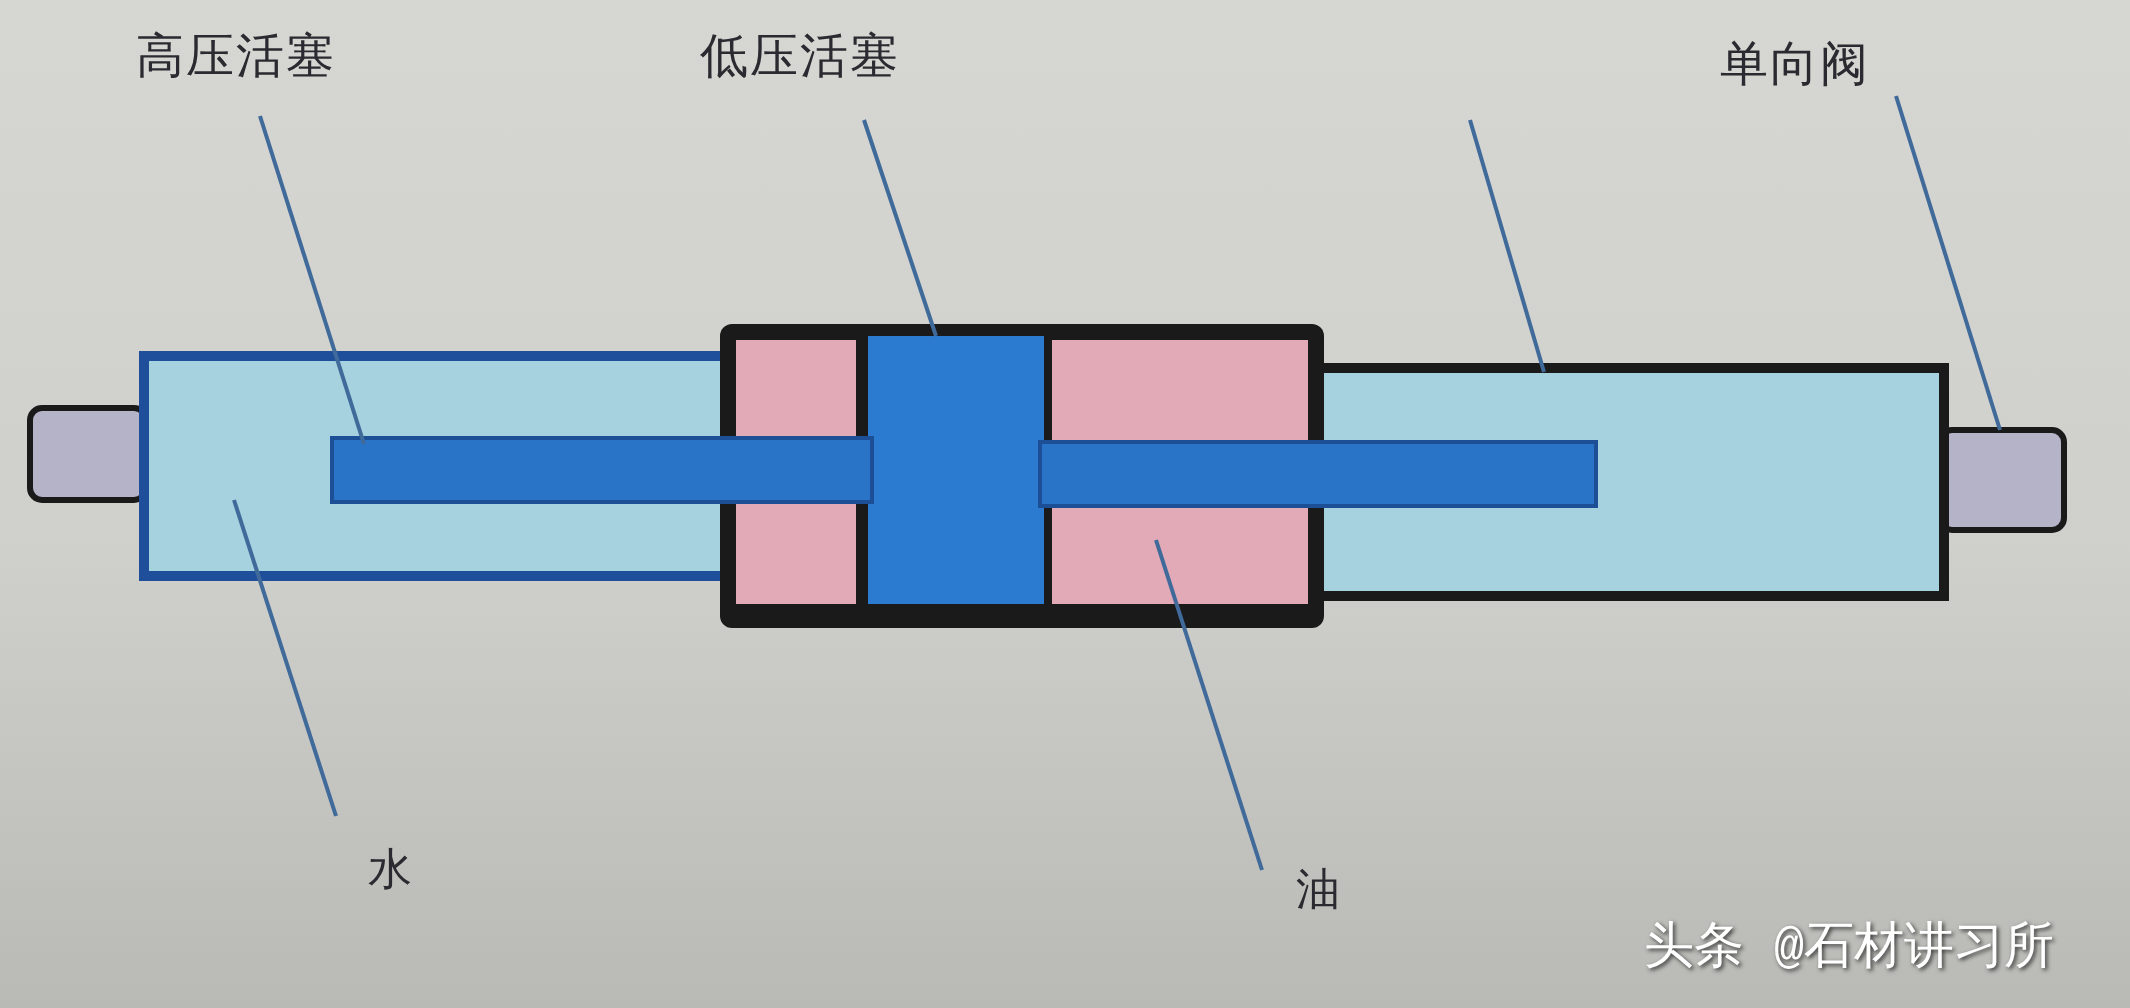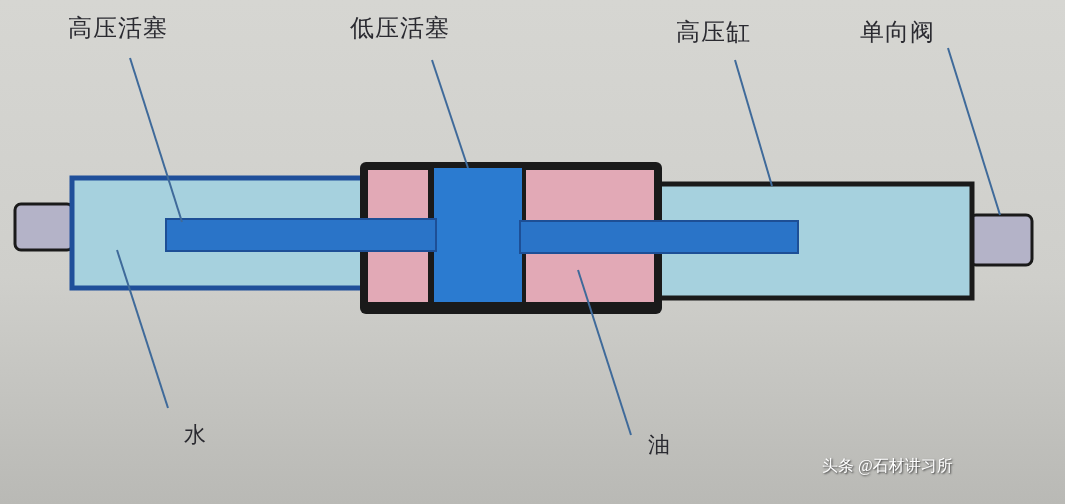--- a/index.html
+++ b/index.html
@@ -1,21 +1,21 @@
 <!DOCTYPE html>
 <html><head>
 <meta charset="utf-8">
 <style>
   html,body{margin:0;padding:0;}
   body{width:1065px;height:504px;overflow:hidden;background:#c9c9c5;font-family:"DejaVu Serif",serif;}
   #stage{position:relative;width:1065px;height:504px;
     background:linear-gradient(180deg,#d6d6d2 0%,#cfcfcb 55%,#b9b9b5 100%);}
   svg{position:absolute;left:0;top:0;}
   .lbl{position:absolute;font-size:24px;color:#2a2a30;letter-spacing:1px;font-family:"DejaVu Serif",serif;}
-  .wm{position:absolute;left:822px;top:456px;font-size:16px;color:#fff;font-family:Liberation Serif, serif;
+  .wm{position:absolute;left:822px;top:456px;font-size:25px;color:#fff;font-family:Liberation Mono, monospace;
     text-shadow:1px 1px 2px #333;}
 </style>
 </head>
 <body>
 
 <div id="stage">
   <svg width="1065" height="504" viewBox="0 0 1065 504">
 
     <rect x="15" y="204" width="58" height="46" rx="6" fill="#b4b3c8" stroke="#1a1a1a" stroke-width="3"></rect>
 
@@ -39,18 +39,17 @@
       <line x1="432" y1="60" x2="468" y2="168"></line>
       <line x1="735" y1="60" x2="772" y2="186"></line>
       <line x1="948" y1="48" x2="1000" y2="215"></line>
       <line x1="117" y1="250" x2="168" y2="408"></line>
       <line x1="578" y1="270" x2="631" y2="435"></line>
     </g>
   </svg>
 
   <span class="lbl" style="left:68px;top:12px;">高压活塞</span>
   <span class="lbl" style="left:350px;top:12px;">低压活塞</span>
-  <span class="lbl" style="left:676px;top:16px;">高压缸</span>
   <span class="lbl" style="left:860px;top:16px;">单向阀</span>
   <span class="lbl" style="left:184px;top:420px;font-size:22px;">水</span>
   <span class="lbl" style="left:648px;top:430px;font-size:22px;">油</span>
   <span class="wm">头条 @石材讲习所</span>
 </div>
 
 </body></html>

